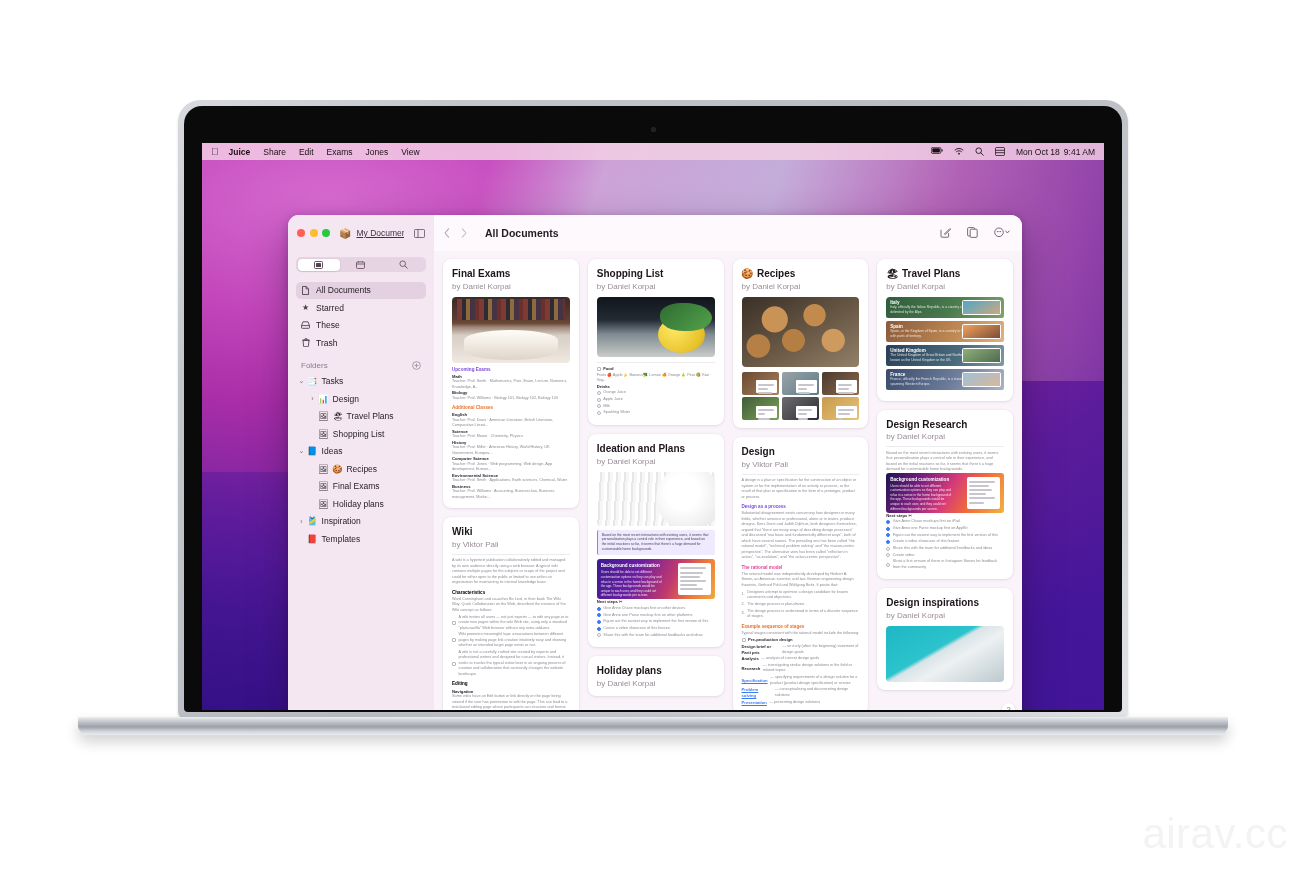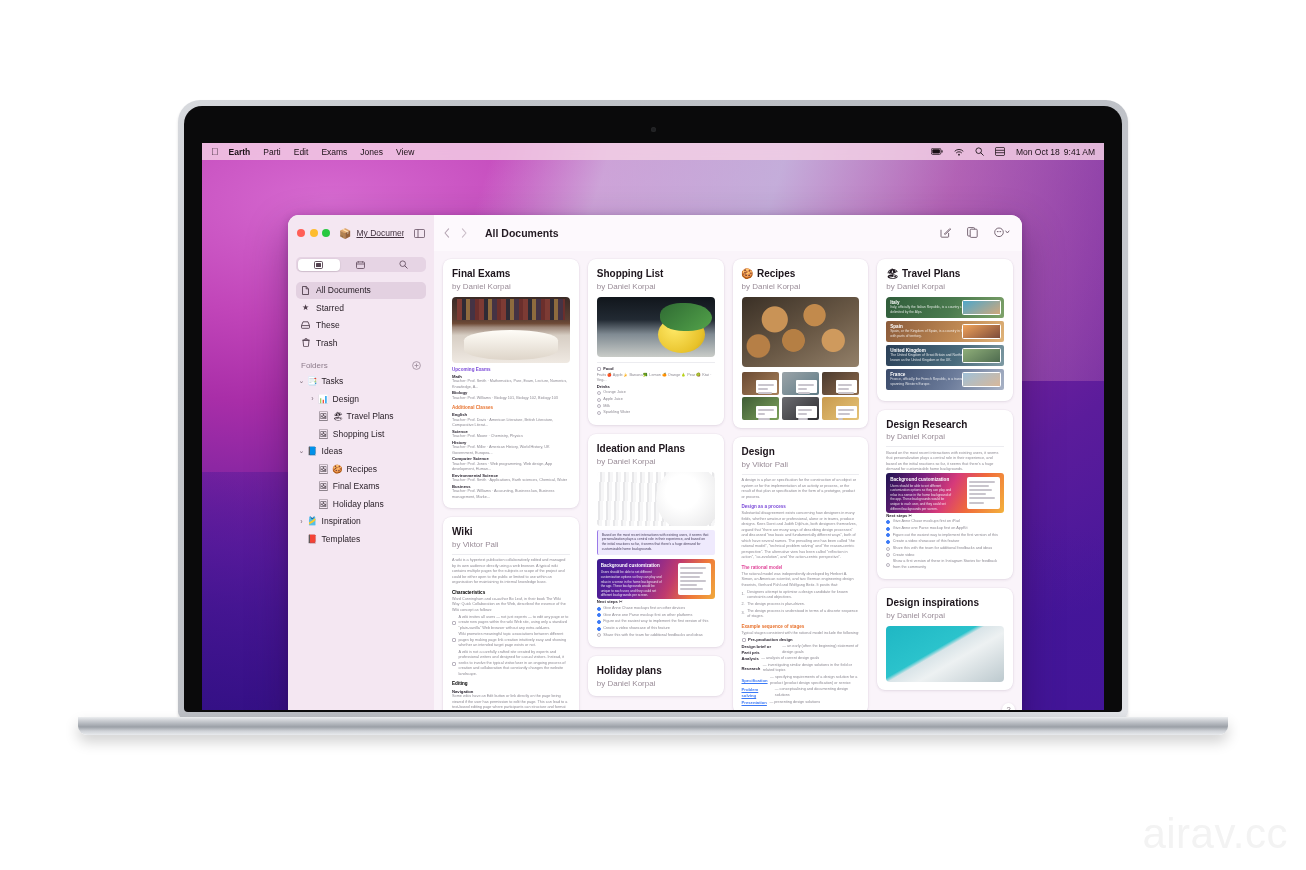--- a/index.html
+++ b/index.html
@@ -55,21 +55,21 @@
   .menubar {
     position:absolute; left:0; top:0; width:100%; height:17px;
     background: rgba(245,210,230,.80);
     backdrop-filter: blur(10px);
     display:flex; align-items:center; padding:0 9px;
     font-size:8.5px; color:#1a1015;
   }
   .mb-apple { font-size:10px; line-height:1; margin-right:10px; }
   .mb-item { margin-right:13px; white-space:nowrap; }
   .mb-item.bold { font-weight:700; }
-  .mb-right { margin-left:auto; display:flex; align-items:center; gap:11px; }
+  .mb-right { margin-left:auto; display:flex; align-items:flex-start; gap:11px; }
   .mb-right .glyph { display:inline-flex; align-items:center; }
   .mb-clock { font-size:8.5px; white-space:nowrap; }
   .mb-date { margin-right:4px; }
 
   
   #appwin {
     position:absolute; left:86px; top:72px; width:734px; height:508px;
     background:#fbf7fb;
     border-radius:11px 11px 0 0;
     box-shadow: 0 16px 40px rgba(40,8,60,.38), 0 2px 8px rgba(40,8,60,.25);
@@ -280,22 +280,22 @@
       <div class="chassis-label">MacBook Air</div>
     </div>
     <div class="notch"></div>
     <div class="base"></div>
 
     <div id="screen">
       <div class="wallpaper"></div>
 
       <div class="menubar">
         <span class="mb-apple"></span>
-        <span class="mb-item bold">Earth</span>
-        <span class="mb-item">Parti</span>
+        <span class="mb-item bold">Juice</span>
+        <span class="mb-item">Share</span>
         <span class="mb-item">Edit</span>
         <span class="mb-item">Exams</span>
         <span class="mb-item">Jones</span>
         <span class="mb-item">View</span>
         <span class="mb-right">
           <span class="glyph">
             <svg width="12" height="7" viewBox="0 0 12 7">
                 <rect x="0.3" y="0.3" width="9.6" height="6.2" rx="1.6" fill="none" stroke="#1a1015" stroke-width="0.7"></rect>
                 <rect x="1.3" y="1.3" width="7.6" height="4.2" rx="0.9" fill="#1a1015"></rect>
                 <rect x="10.4" y="2.3" width="1.2" height="2.3" rx="0.5" fill="#1a1015"></rect>

